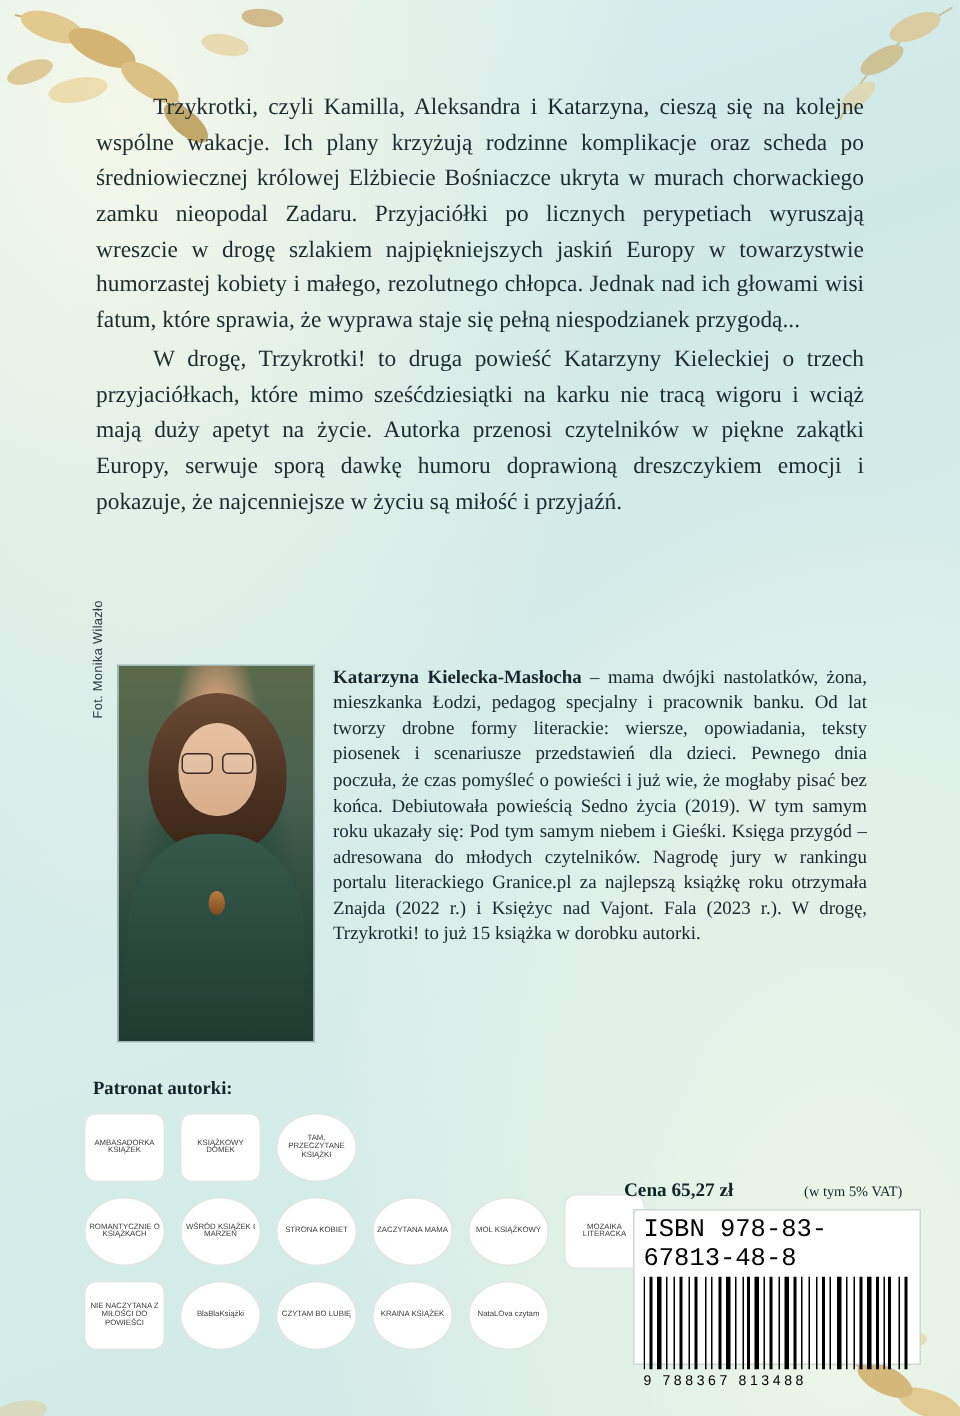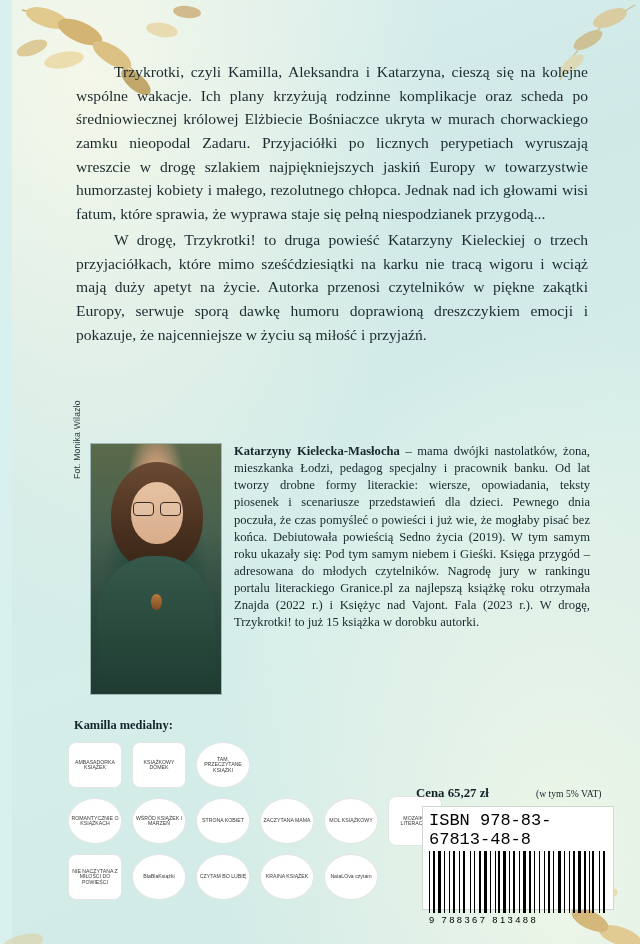--- a/index.html
+++ b/index.html
@@ -9,21 +9,20 @@
     font-family:"Liberation Serif", serif;
     overflow:hidden;
     position:relative;
   }
   .page{
     position:absolute;inset:0;
     background:
       radial-gradient(ellipse at 12% 8%, #f4f7e9 0%, rgba(244,247,233,0) 45%),
       radial-gradient(ellipse at 88% 92%, #eef6e8 0%, rgba(238,246,232,0) 45%),
       linear-gradient(160deg,#d9efee 0%, #cfe9e7 30%, #d6eeea 60%, #cfe9e6 100%);
-    margin-left: 12px;
   }
   
   .leaf{position:absolute;pointer-events:none;}
   .leaf svg{display:block;}
 
   .content{position:absolute;left:0;top:0;right:0;bottom:0;}
 
   .blurb{
     position:absolute;left:64px;top:60px;width:512px;
     font-size:15.6px;line-height:1.52;color:#1b2a2e;
@@ -209,26 +208,26 @@
           <div class="face"></div>
           <div class="glasses">
               <span class="l"></span>
               <span class="r"></span>
             </div>
           <div class="body"></div>
           <div class="pendant"></div>
         </div>
       </div>
       <div class="bio">
-        <b>Katarzyny Kielecka-Masłocha</b>
+        <b>Katarzyna Kielecka-Masłocha</b>
         <span>– mama dwójki nastolatków, żona, mieszkanka Łodzi, pedagog specjalny i pracownik banku. Od lat tworzy drobne formy literackie: wiersze, opowiadania, teksty piosenek i scenariusze przedstawień dla dzieci. Pewnego dnia poczuła, że czas pomyśleć o powieści i już wie, że mogłaby pisać bez końca. Debiutowała powieścią Sedno życia (2019). W tym samym roku ukazały się: Pod tym samym niebem i Gieśki. Księga przygód – adresowana do młodych czytelników. Nagrodę jury w rankingu portalu literackiego Granice.pl za najlepszą książkę roku otrzymała Znajda (2022 r.) i Księżyc nad Vajont. Fala (2023 r.). W drogę, Trzykrotki! to już 15 książka w dorobku autorki.</span>
       </div>
     </div>
 
-    <div class="patron-label">Kamilla medialny:</div>
+    <div class="patron-label">Patronat autorki:</div>
 
     <div class="logos">
       <div class="logo-row">
         <div class="logo">
             <span class="lg-inner">AMBASADORKA KSIĄŻEK</span>
           </div>
         <div class="logo">
             <span class="lg-inner">KSIĄŻKOWY DOMEK</span>
           </div>
         <div class="logo circle">

